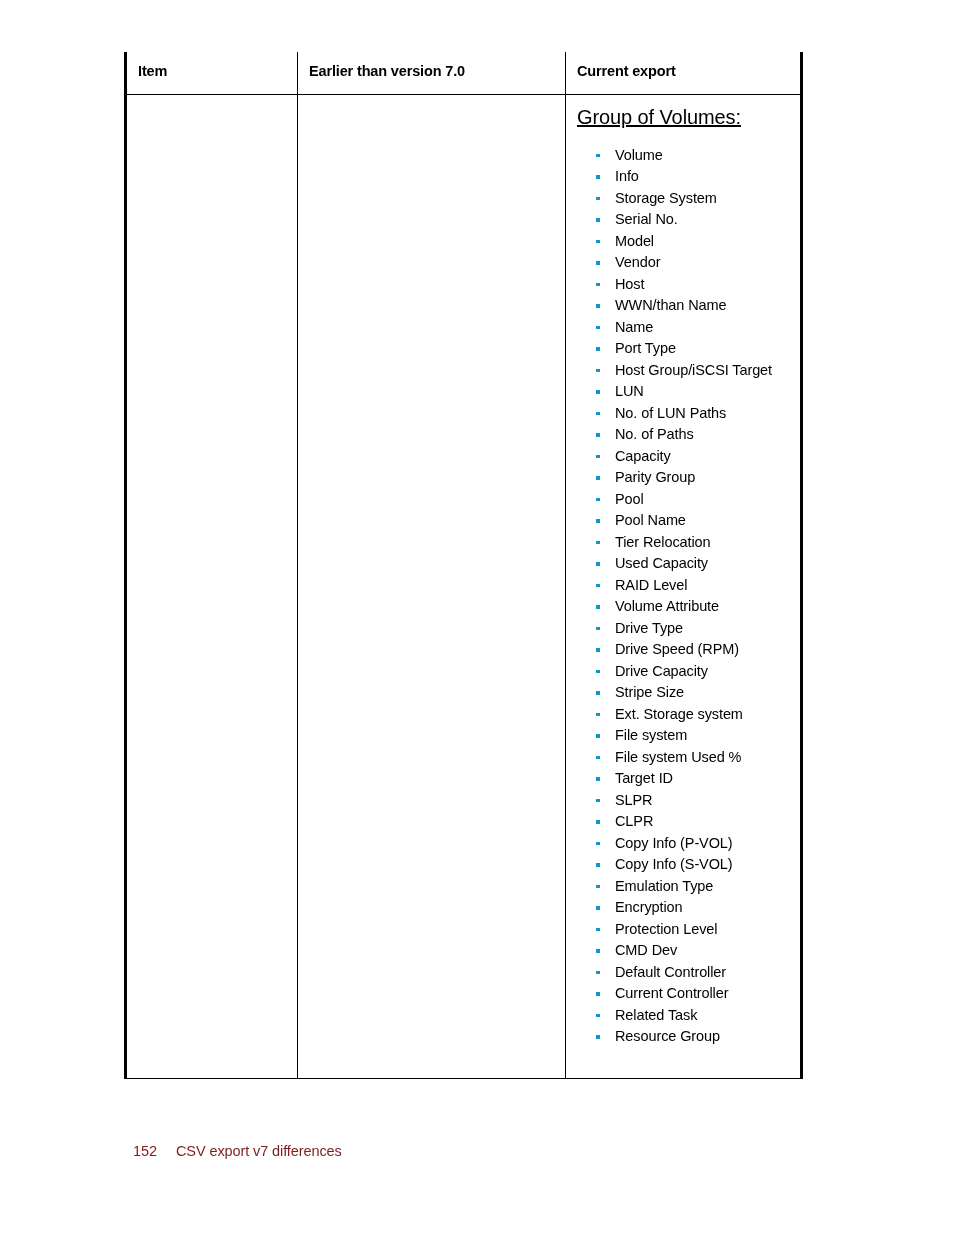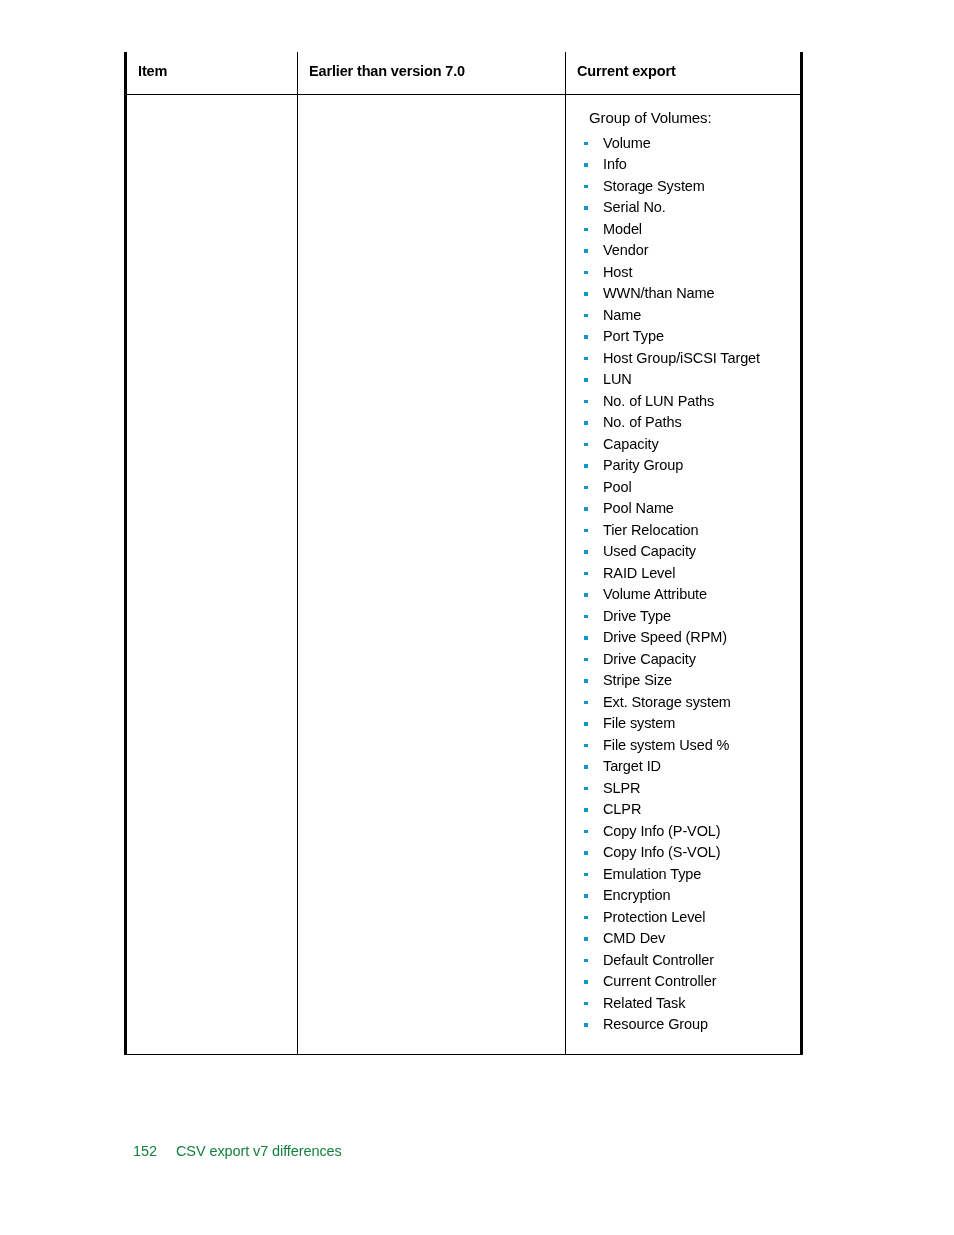--- a/index.html
+++ b/index.html
@@ -77,30 +77,31 @@
   .cell-inner {
     padding: 12px 10px 14px 11px;
     min-height: 915px;
   }
   .cell-blank {
     padding: 0;
     min-height: 915px;
   }
 
   .lead-text {
-    font-size: 15px;
+    font-size: 20px;
     line-height: 21.5px;
     letter-spacing: -0.1px;
-    margin: 0 0 0 12px;
+    margin: 0 0 0 0;
     white-space: nowrap;
+    text-decoration: underline;
   }
 
   ul.bullets {
     list-style: none;
-    margin: 4px;
+    margin: 16px;
     padding: 0;
   }
   ul.bullets li {
     position: relative;
     font-size: 14.5px;
     line-height: 21.5px;
     letter-spacing: -0.1px;
     padding-left: 22px;
     white-space: nowrap;
   }
@@ -114,21 +115,21 @@
     display: block;
   }
 
   
   .footer {
     position: absolute;
     left: 133px;
     top: 1143px;
     font-size: 14.5px;
     letter-spacing: -0.1px;
-    color: #15803d;
+    color: #7f1d1d;
     white-space: nowrap;
   }
   .footer .pg-num {
     display: inline-block;
     min-width: 43px;
   }
   .footer .pg-title {
     display: inline-block;
   }
 </style>

